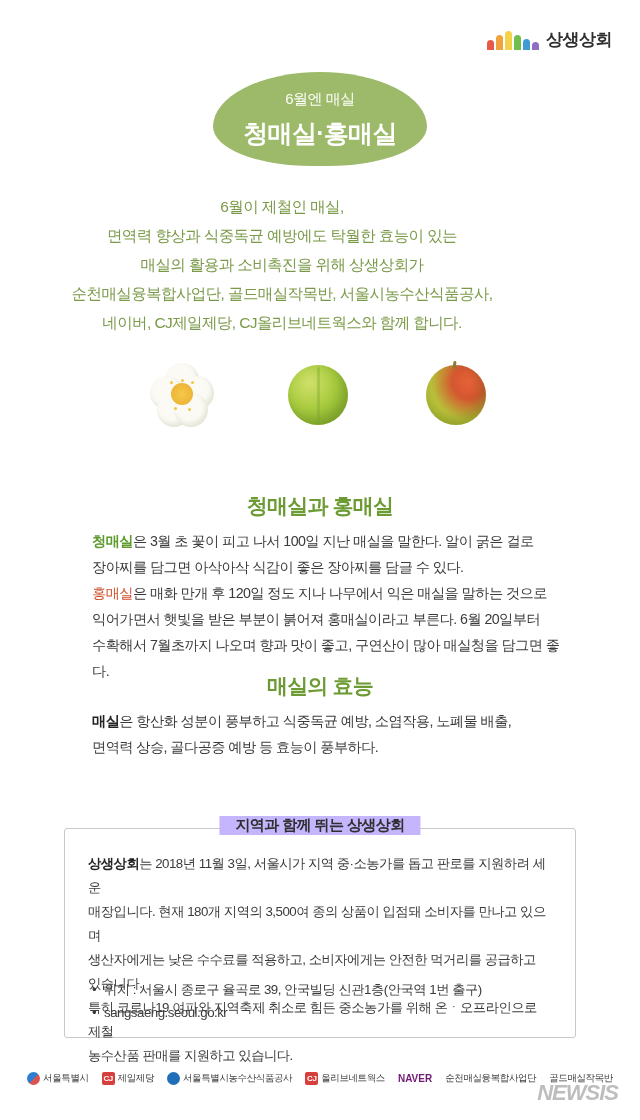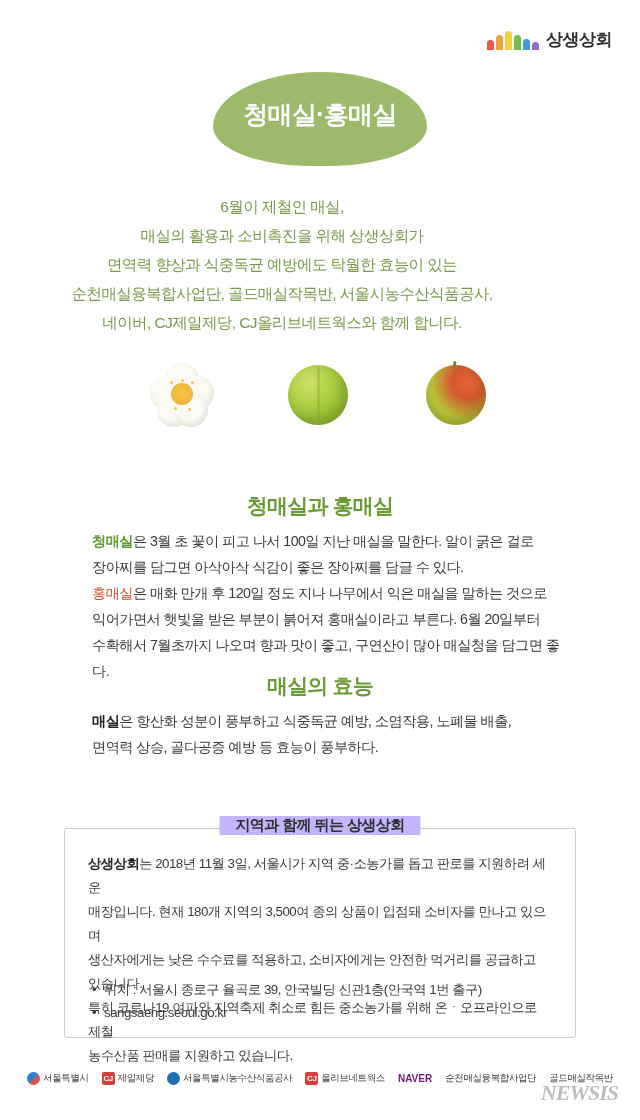--- a/index.html
+++ b/index.html
@@ -261,48 +261,48 @@
   
   .newsis {
     position: absolute;
     right: 22px;
     bottom: 14px;
     font-size: 22px;
     font-weight: bold;
     color: #bdbdbd;
     letter-spacing: -1px;
     font-style: italic;
-    font-family: Liberation Serif, serif;
   }
 </style>
 </head>
 <body>
 
 <div class="page">
 
   <div class="brand">
     <div class="brand-mark">
       <span style="height:10px;background:#e8594a"></span>
       <span style="height:15px;background:#f0a23c"></span>
       <span style="height:19px;background:#f3d24a"></span>
       <span style="height:15px;background:#6fbf4a"></span>
       <span style="height:11px;background:#3f9bd6"></span>
       <span style="height:8px;background:#8f6fc4"></span>
     </div>
     <div class="brand-text">상생상회</div>
   </div>
 
   <div class="badge">
+    <div class="sub">6월엔 매실</div>
     <div class="main">청매실·홍매실</div>
   </div>
 
   <div class="intro">
     <div>6월이 제철인 매실,</div>
+    <div>면역력 향상과 식중독균 예방에도 탁월한 효능이 있는</div>
     <div>매실의 활용과 소비촉진을 위해 상생상회가</div>
-    <div>면역력 향상과 식중독균 예방에도 탁월한 효능이 있는</div>
     <div>순천매실융복합사업단, 골드매실작목반, 서울시농수산식품공사,</div>
     <div>네이버, CJ제일제당, CJ올리브네트웍스와 함께 합니다.</div>
   </div>
 
   <div class="fruits">
     <div class="fruit blossom">
       <div class="petal p1"></div>
       <div class="petal p2"></div>
       <div class="petal p3"></div>
       <div class="petal p4"></div>

